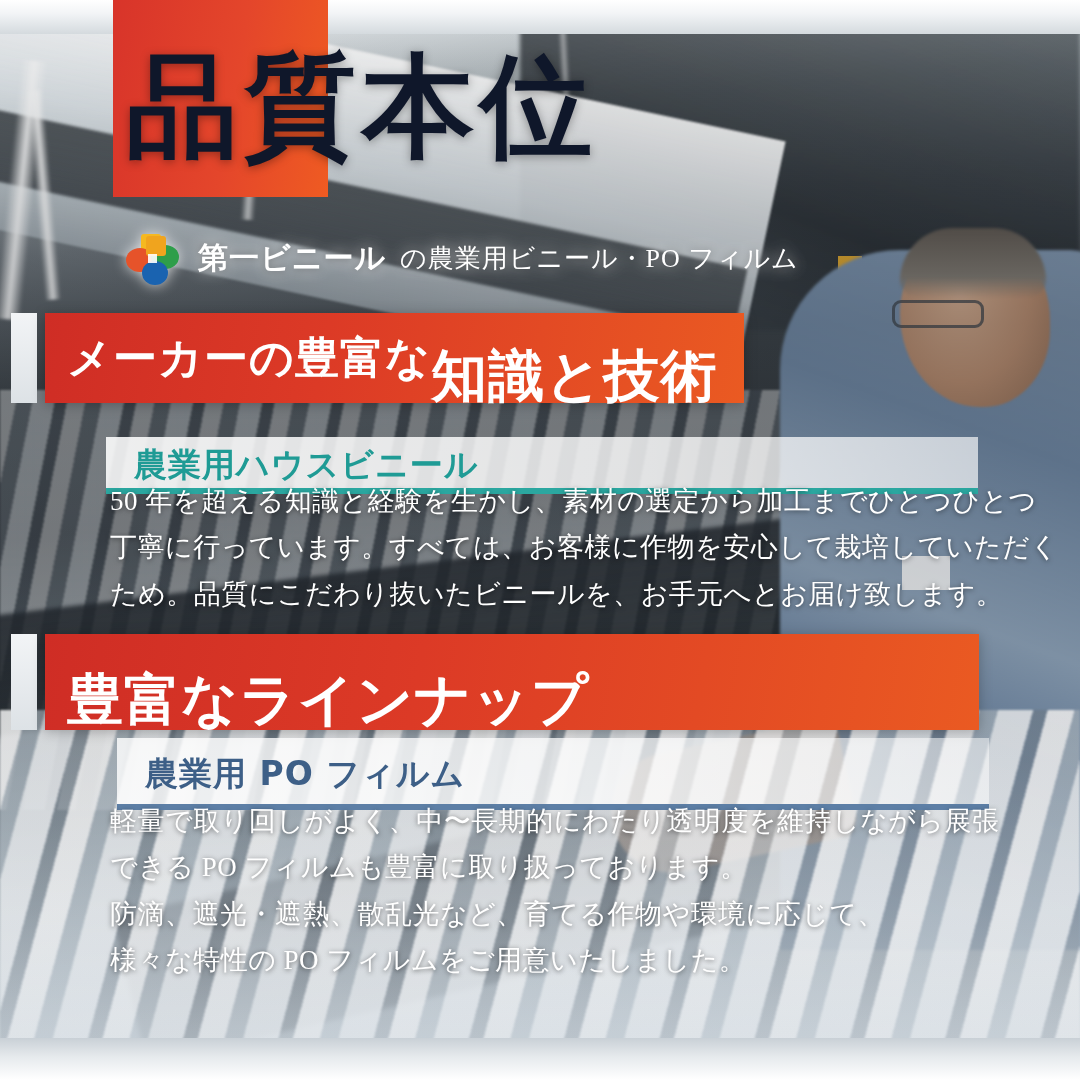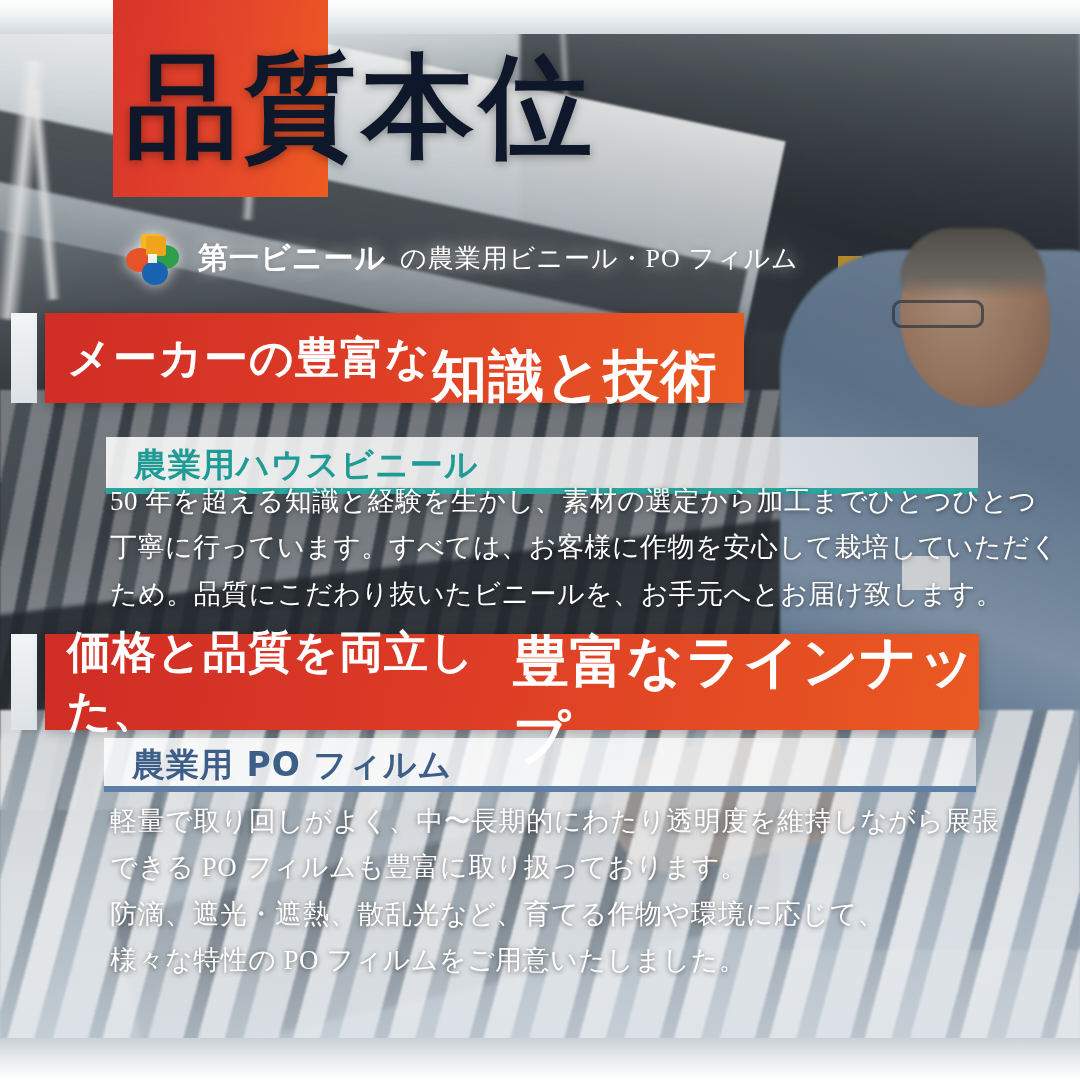--- a/index.html
+++ b/index.html
@@ -265,21 +265,21 @@
 
   #panel-house {
     left:106px; top:413px; width:872px; height:57px;
     background: linear-gradient(90deg, rgba(255,255,255,.88) 0%, rgba(255,255,255,.80) 60%, rgba(255,255,255,.66) 100%);
     margin-top: 24px;
   }
   #panel-house .sp-rule { background:#2ba7a0; }
   #panel-house .sp-title { color:#1f9b95; }
 
   #panel-po {
-    left:104px; top:738px; width:872px; height:54px;
+    left:117px; top:738px; width:872px; height:72px;
     background: linear-gradient(90deg, rgba(255,255,255,.82) 0%, rgba(255,255,255,.72) 55%, rgba(255,255,255,.50) 100%);
   }
   #panel-po .sp-rule { background:#5d7fa6; }
   #panel-po .sp-title { color:#3d5f87; }
 
   
   .body-copy {
     position:absolute;
     color:#ffffff;
     font-family: "Liberation Serif","DejaVu Serif",serif;
@@ -355,21 +355,20 @@
     </div>
 
     <div class="body-copy" id="copy-house">
       <span class="ln">50 年を超える知識と経験を生かし、素材の選定から加工までひとつひとつ</span>
       <span class="ln">丁寧に行っています。すべては、お客様に作物を安心して栽培していただく</span>
       <span class="ln">ため。品質にこだわり抜いたビニールを、お手元へとお届け致します。</span>
     </div>
 
     <div class="accent-bar" id="bar2"></div>
     <div class="banner" id="banner2">
-      <span class="bn-small">価格と品質を両立した、</span>
       <span class="bn-large">豊富なラインナップ</span>
     </div>
 
     <div class="sub-panel" id="panel-po">
       <div class="sp-inner">
         <span class="sp-title">農業用 PO フィルム</span>
       </div>
       <div class="sp-rule"></div>
     </div>
 

